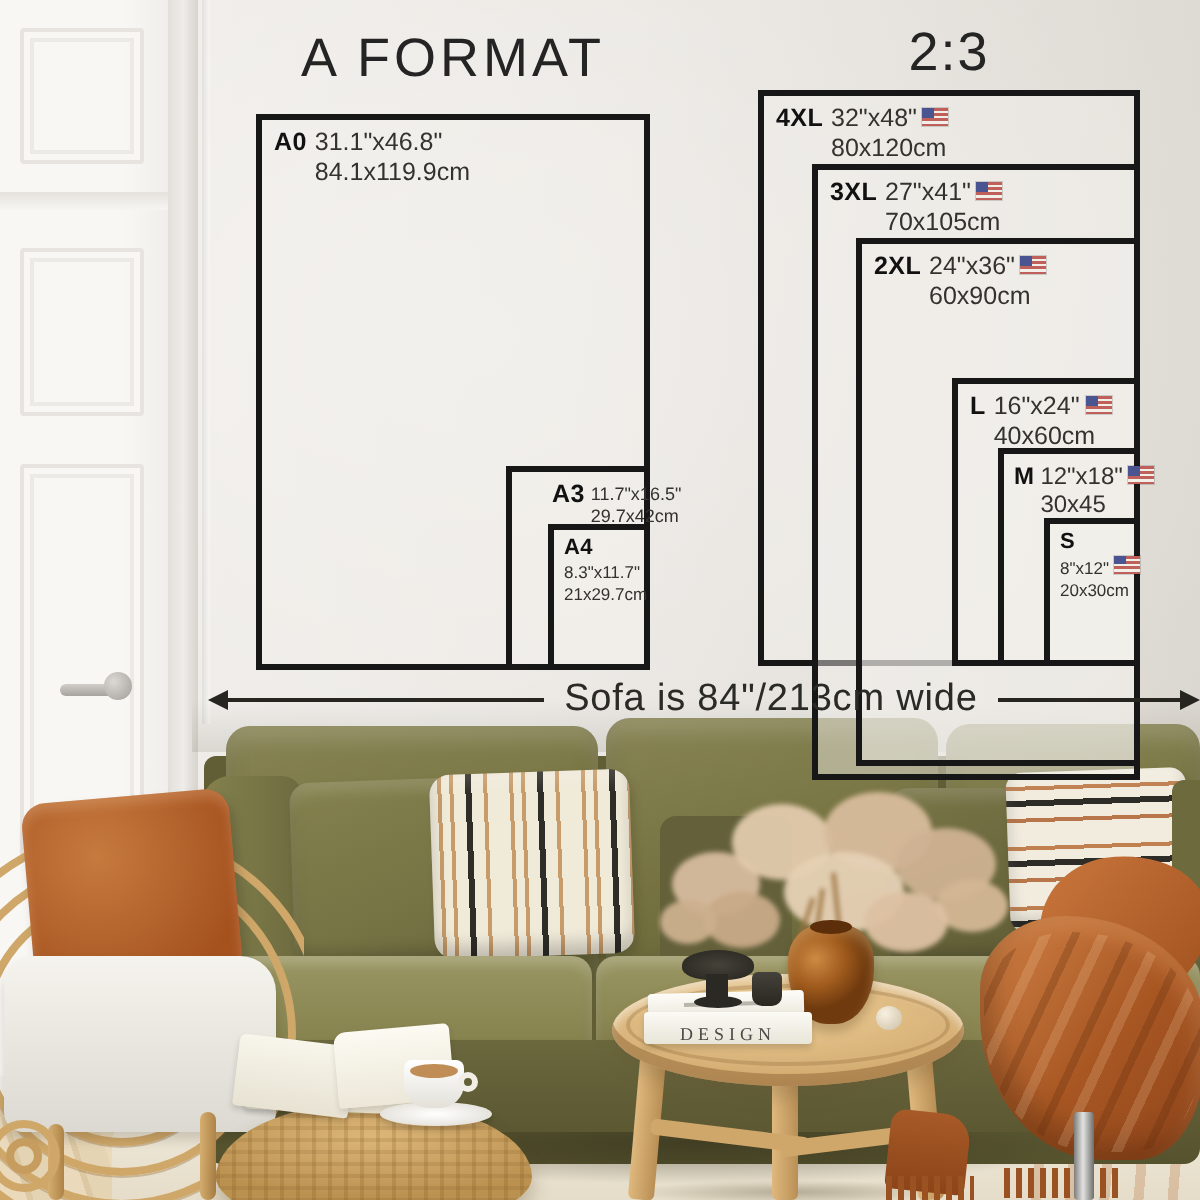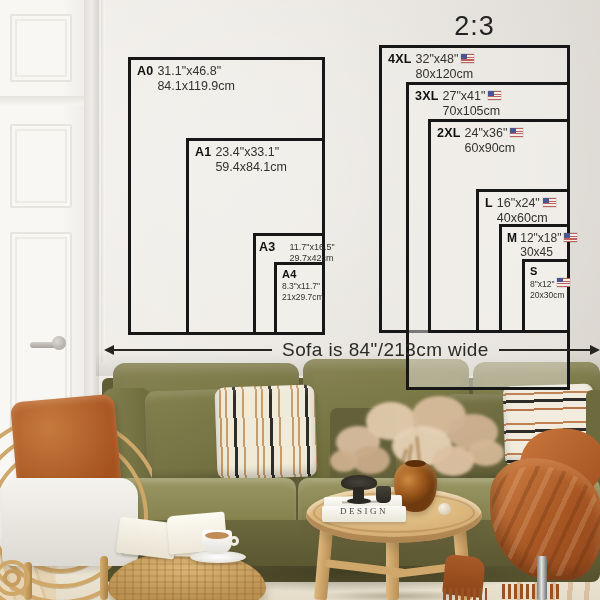--- a/index.html
+++ b/index.html
@@ -149,21 +149,21 @@
     border-radius:40% 40% 45% 45%/36% 36% 55% 55%;
     background:radial-gradient(60% 50% at 32% 35%,#cd8a44,#a05b1d 55%,#6f3a0e 100%);
     box-shadow:inset 0 4px 6px rgba(255,220,160,.35), 0 4px 5px rgba(80,50,20,.25)}
   .vase::before{content:"";position:absolute;left:11px;top:-2px;width:21px;height:7px;
     border-radius:50%;background:#5c2e09}
   .tbook1{left:324px;top:496px;width:78px;height:12px;border-radius:2px;transform:rotate(-1.5deg);
     background:linear-gradient(#fdfcf8,#eceade);box-shadow:0 1px 2px rgba(0,0,0,.12)}
   .tbook1::before{content:"";position:absolute;left:18px;top:5px;width:42px;height:2px;background:#b9b5aa}
   .tbook2{left:322px;top:506px;width:84px;height:16px;border-radius:2px;
     background:linear-gradient(#fbfaf5,#e8e5d8);box-shadow:0 2px 3px rgba(0,0,0,.15);
-    display:flex;align-items:flex-start;justify-content:center}
+    display:flex;align-items:flex-end;justify-content:center}
   .spine-text{font-family:"Liberation Serif",serif;font-size:9px;letter-spacing:2.5px;color:#4c4a45}
   .bowlb{left:341px;top:475px;width:36px;height:15px;border-radius:50% 50% 40% 40%;
     background:radial-gradient(#454239,#26241f)}
   .bowl-stem{left:353px;top:487px;width:11px;height:13px;background:#2b2924}
   .bowl-foot{left:347px;top:498px;width:24px;height:6px;border-radius:50%;background:#2b2924}
   .cupb{left:376px;top:486px;width:15px;height:17px;border-radius:3px 3px 5px 5px;
     background:linear-gradient(#45423c,#29271f)}
   .sphere{left:438px;top:503px;width:13px;height:12px;border-radius:50%;
     background:radial-gradient(circle at 35% 30%,#f8f0e0,#ccbfa5)}
 
@@ -191,36 +191,36 @@
   .t-right{left:379px;top:11px;width:191px;letter-spacing:1px}
   .szwrap{position:absolute}
   .w-left{left:128px;top:57px;width:197px;height:278px}
   .w-right{left:379px;top:45px;width:191px;height:288px}
   .szbox{position:absolute;border:3px solid #171717;background:rgba(242,240,235,.45)}
   .szlab{display:flex;gap:4px;padding:4px 2px 0 6px;line-height:1.18;
     color:#33322f;font-size:12.5px;white-space:nowrap}
   .szlab b{color:#111;font-weight:700;letter-spacing:.2px}
   .dims{display:flex;flex-direction:column}
   .l1{white-space:nowrap}
-  .szlab.small{gap:14px;padding-left:3px}
+  .szlab.small{gap:3px;padding-left:20px}
   .szlab.small .dims{font-size:9px;line-height:1.2;padding-top:2px}
   .szlab.stack{flex-direction:column;gap:0;padding-top:3px;padding-left:5px}
   .szlab.stack b{font-size:11px}
   .szlab.stack .dims{font-size:8.5px;line-height:1.25}
   .szlab.tight{font-size:12px;padding-left:5px;gap:3px}
   
   .bxA0{left:0;top:0;width:197px;height:278px}
   .bxA1{left:58px;top:81px;width:139px;height:197px}
   .bxA2{left:98px;top:137px;width:99px;height:141px}
   .bxA3{left:125px;top:176px;width:72px;height:102px}
   .bxA4{left:146px;top:205px;width:51px;height:73px}
   
   .bx4XL{left:0;top:0;width:191px;height:288px}
   .bx3XL{left:27px;top:37px;width:164px;height:308px}
-  .bx2XL{left:49px;top:74px;width:142px;height:214px}
+  .bx2XL{left:49px;top:74px;width:142px;height:264px}
   .bxXL{left:75px;top:111px;width:116px;height:177px}
   .bxL{left:97px;top:144px;width:94px;height:144px}
   .bxM{left:120px;top:179px;width:71px;height:109px}
   .bxS{left:143px;top:214px;width:48px;height:74px}
   .flag{display:inline-block;width:13px;height:9px;margin-left:3px;vertical-align:0px;
     position:relative;box-shadow:0 0 0 .5px rgba(0,0,0,.15);
     background:repeating-linear-gradient(180deg,#c0605a 0 1.3px,#f2efe8 1.3px 2.6px)}
   .flag::before{content:"";position:absolute;left:0;top:0;width:6px;height:4.5px;background:#4a5490}
 
   
@@ -327,36 +327,28 @@
   <div class="abs sphere"></div>
 
   <div class="abs throw-top"></div>
   <div class="abs throw-main"></div>
   <div class="abs throw-folds"></div>
   <div class="abs throw-tail"></div>
   <div class="abs fringe fr1"></div>
   <div class="abs fringe fr2"></div>
   <div class="abs leg-chrome leg-r"></div>
 
+  <div class="abs chart-title t-left">A FORMAT</div>
   <div class="szwrap w-left">
     <div class="szbox bxA0">
       <div class="szlab">
           <b>A0</b>
         <span class="dims">
           <span>31.1"x46.8"</span>
           <span>84.1x119.9cm</span>
-        </span>
-        </div>
-    </div>
-    <div class="szbox bxA1">
-      <div class="szlab">
-          <b>A1</b>
-        <span class="dims">
-          <span>23.4"x33.1"</span>
-          <span>59.4x84.1cm</span>
         </span>
         </div>
     </div>
     <div class="szbox bxA3">
       <div class="szlab small">
           <b>A3</b>
         <span class="dims">
           <span>11.7"x16.5"</span>
           <span>29.7x42cm</span>
         </span>

